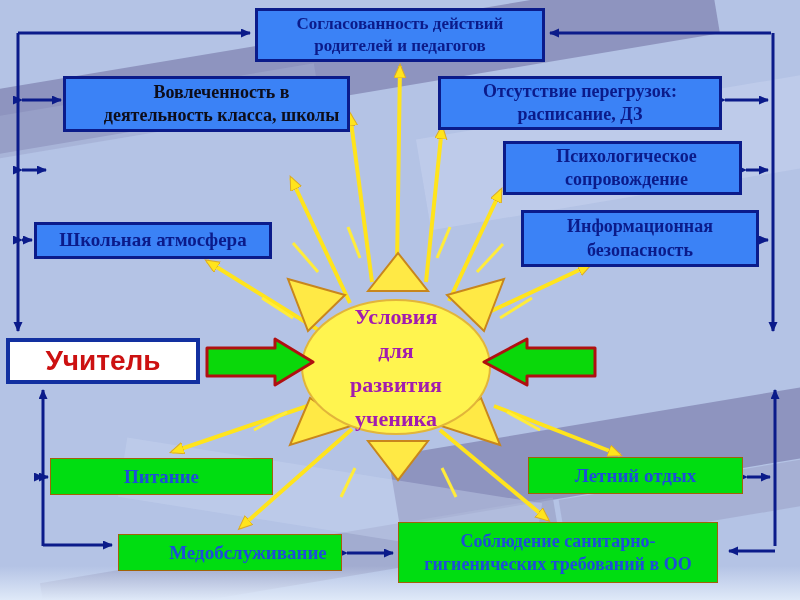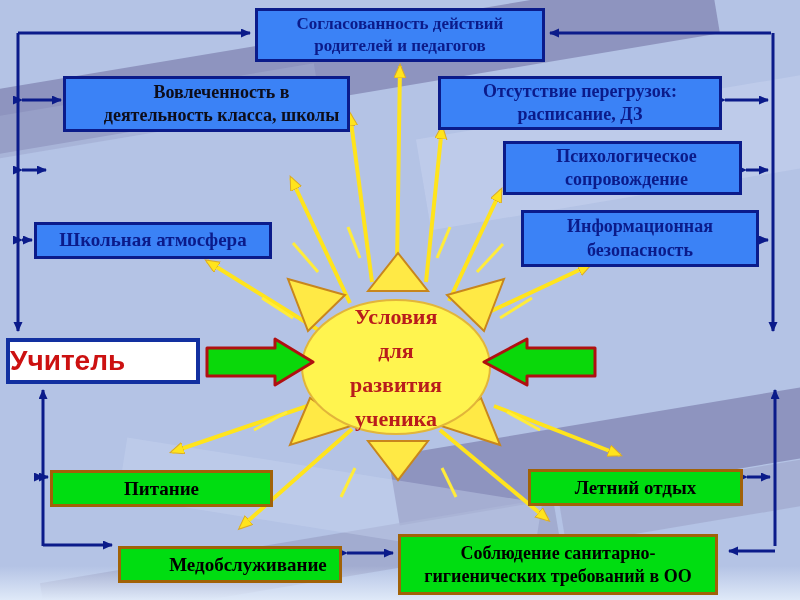--- a/index.html
+++ b/index.html
@@ -21,34 +21,34 @@
     background:linear-gradient(to bottom, rgba(232,238,251,0), #dfe9f8);}
   .lay{position:absolute;left:0;top:0;}
   
   .ybox{
     position:absolute;background:#3b82f6;border:3px solid #0b1b8a;color:#0b1b8a;
     font-weight:bold;display:flex;align-items:center;justify-content:center;
     text-align:center;line-height:1.3;box-sizing:border-box;padding:1px 4px;
   }
   
   .gbox{
-    position:absolute;background:#00dd11;border:3px solid #a16207;color:#000000;
+    position:absolute;background:#00dd11;border:1px solid #a16207;color:#1d4ed8;
     font-weight:bold;display:flex;align-items:center;justify-content:center;
-    text-align:center;line-height:1.25;box-sizing:border-box;padding:1px 4px;margin-top:12px;
+    text-align:center;line-height:1.25;box-sizing:border-box;padding:1px 4px;
   }
   
   .wbox{
     position:absolute;background:#ffffff;border:4px solid #1230a0;color:#cc1111;
     font-weight:bold;font-family:"Liberation Sans","DejaVu Sans",sans-serif;
-    display:flex;align-items:center;justify-content:flex-start;box-sizing:border-box;
+    display:flex;align-items:center;justify-content:center;box-sizing:border-box;
   }
   .sun-label{
     position:absolute;left:328px;top:296px;width:136px;height:144px;
     display:flex;align-items:center;justify-content:center;text-align:center;
-    color:#b91c1c;font-weight:bold;font-size:22px;line-height:34px;
+    color:#a21caf;font-weight:bold;font-size:22px;line-height:34px;
     white-space:pre-line;
   }
 </style>
 </head>
 <body>
 
 <div class="slide">
 
   <div class="band band-tl"></div>
   <div class="band band-tl2"></div>

